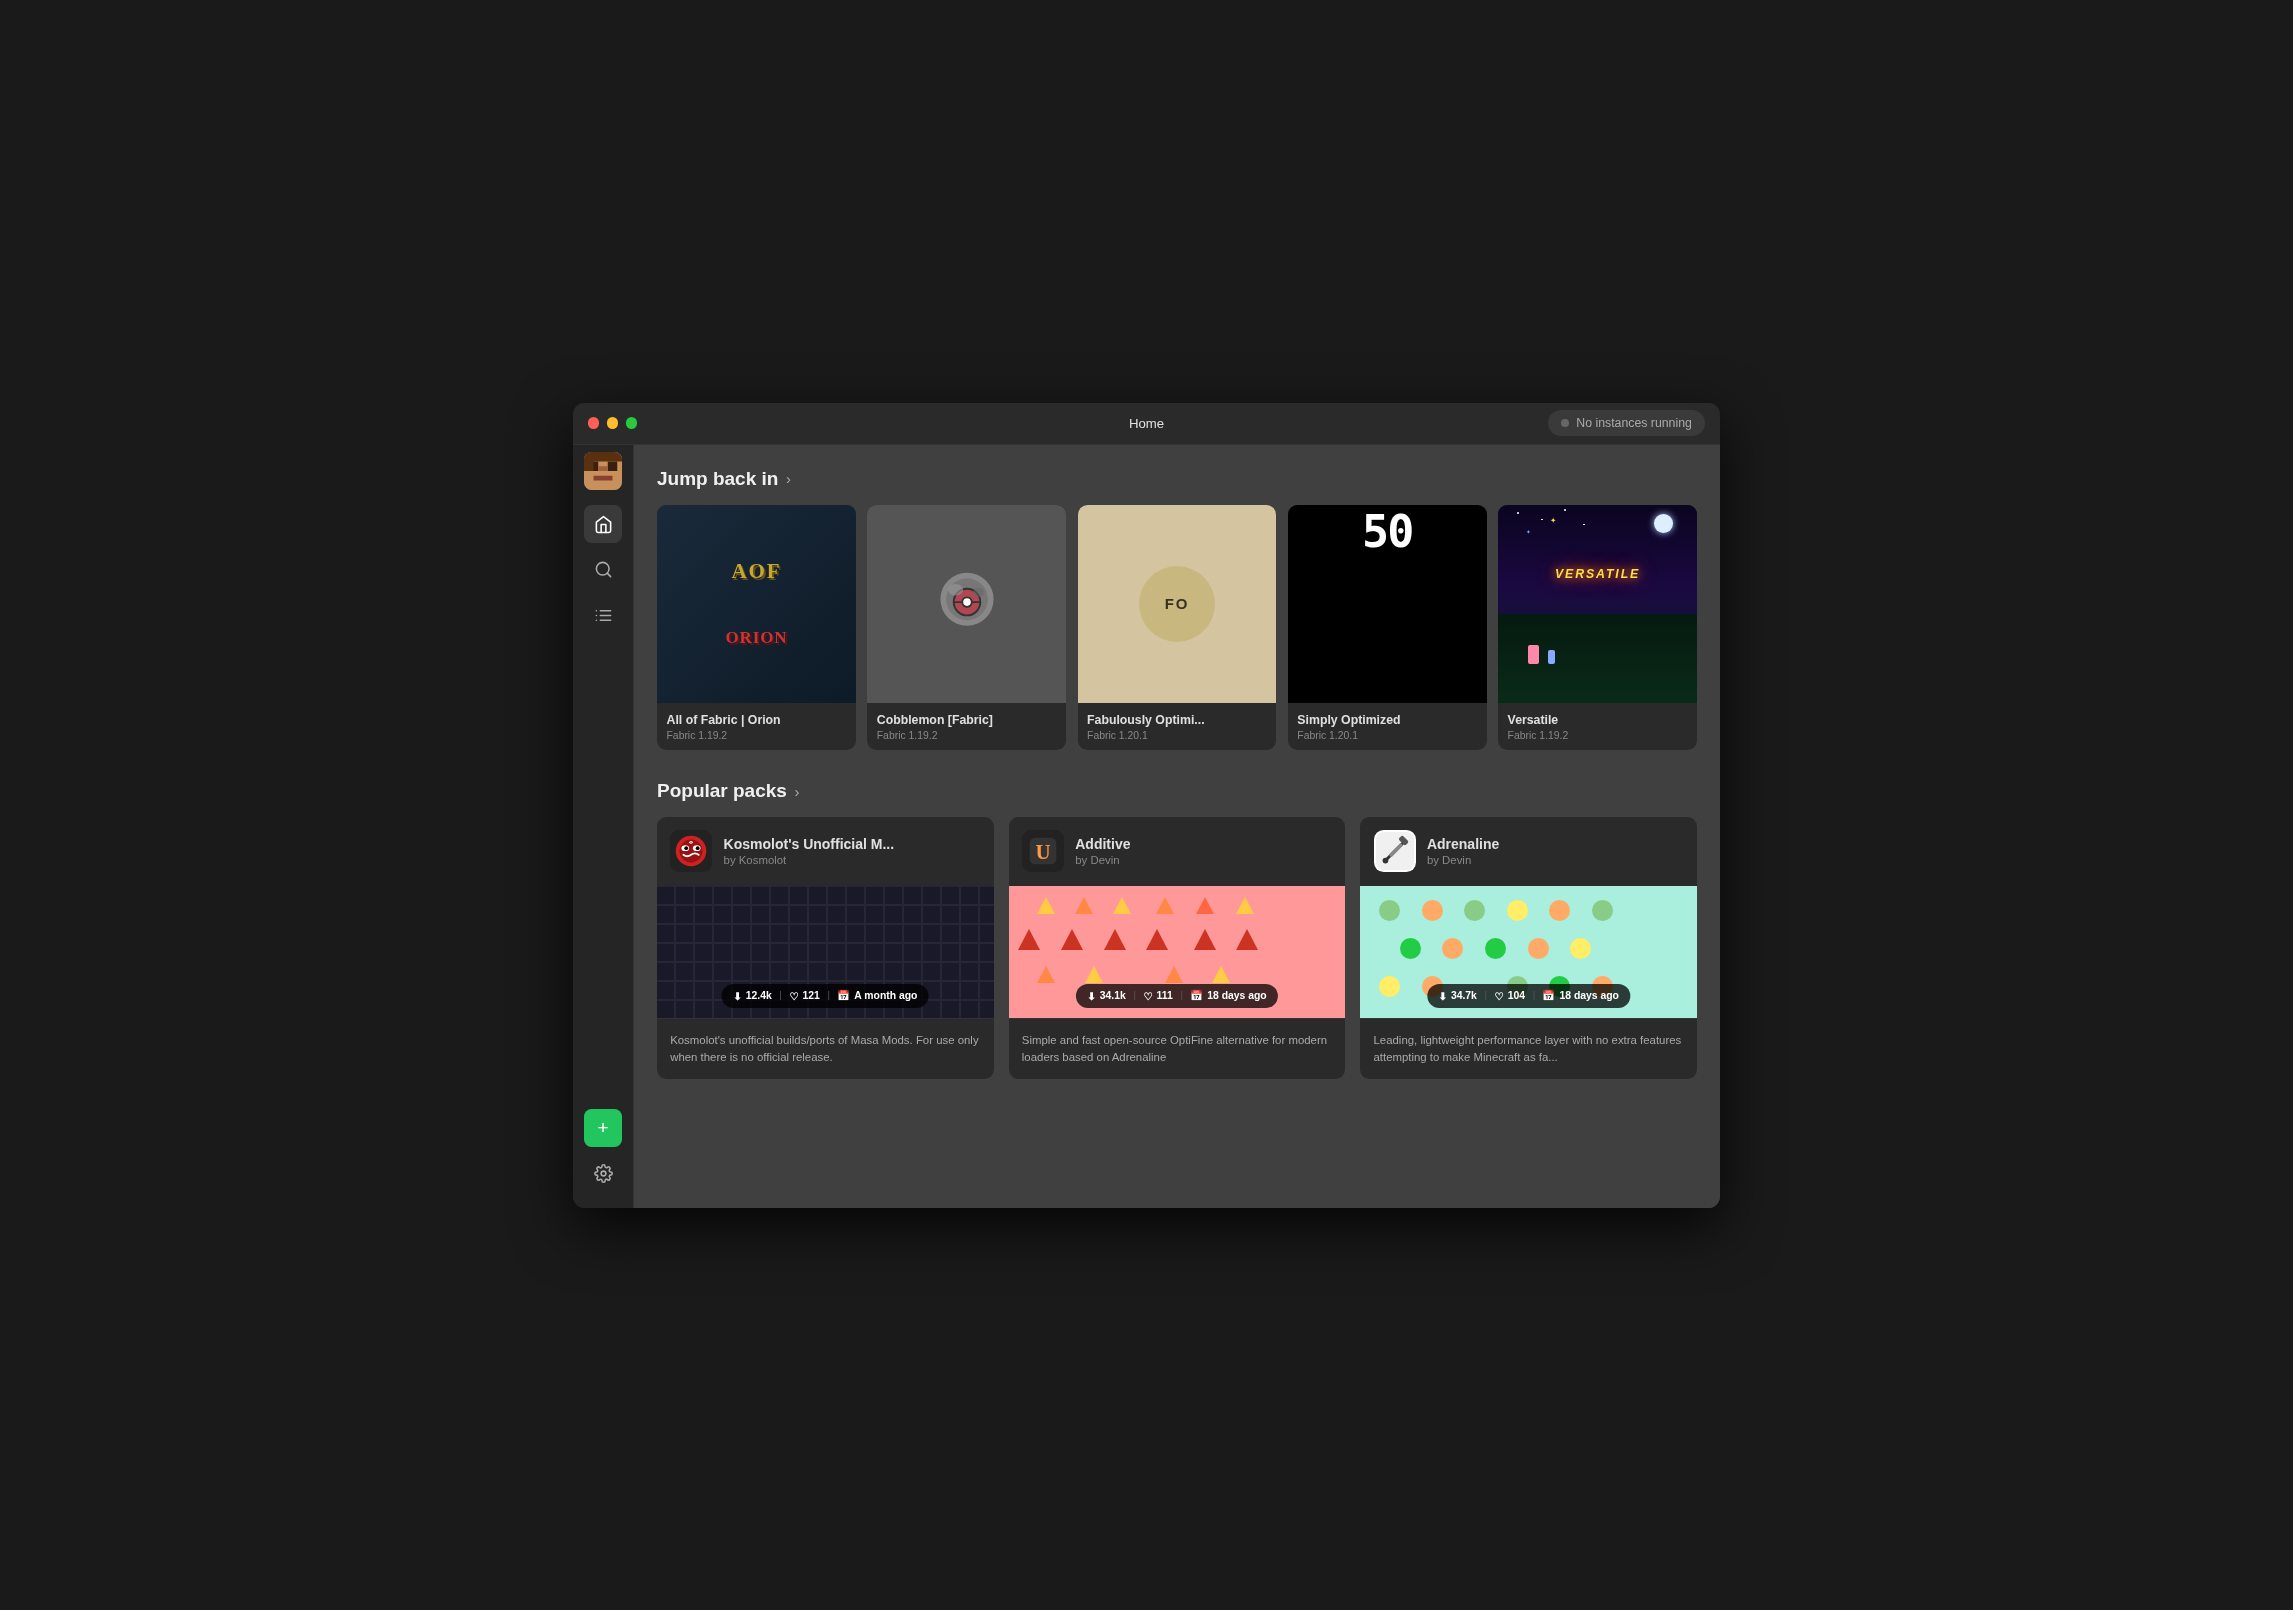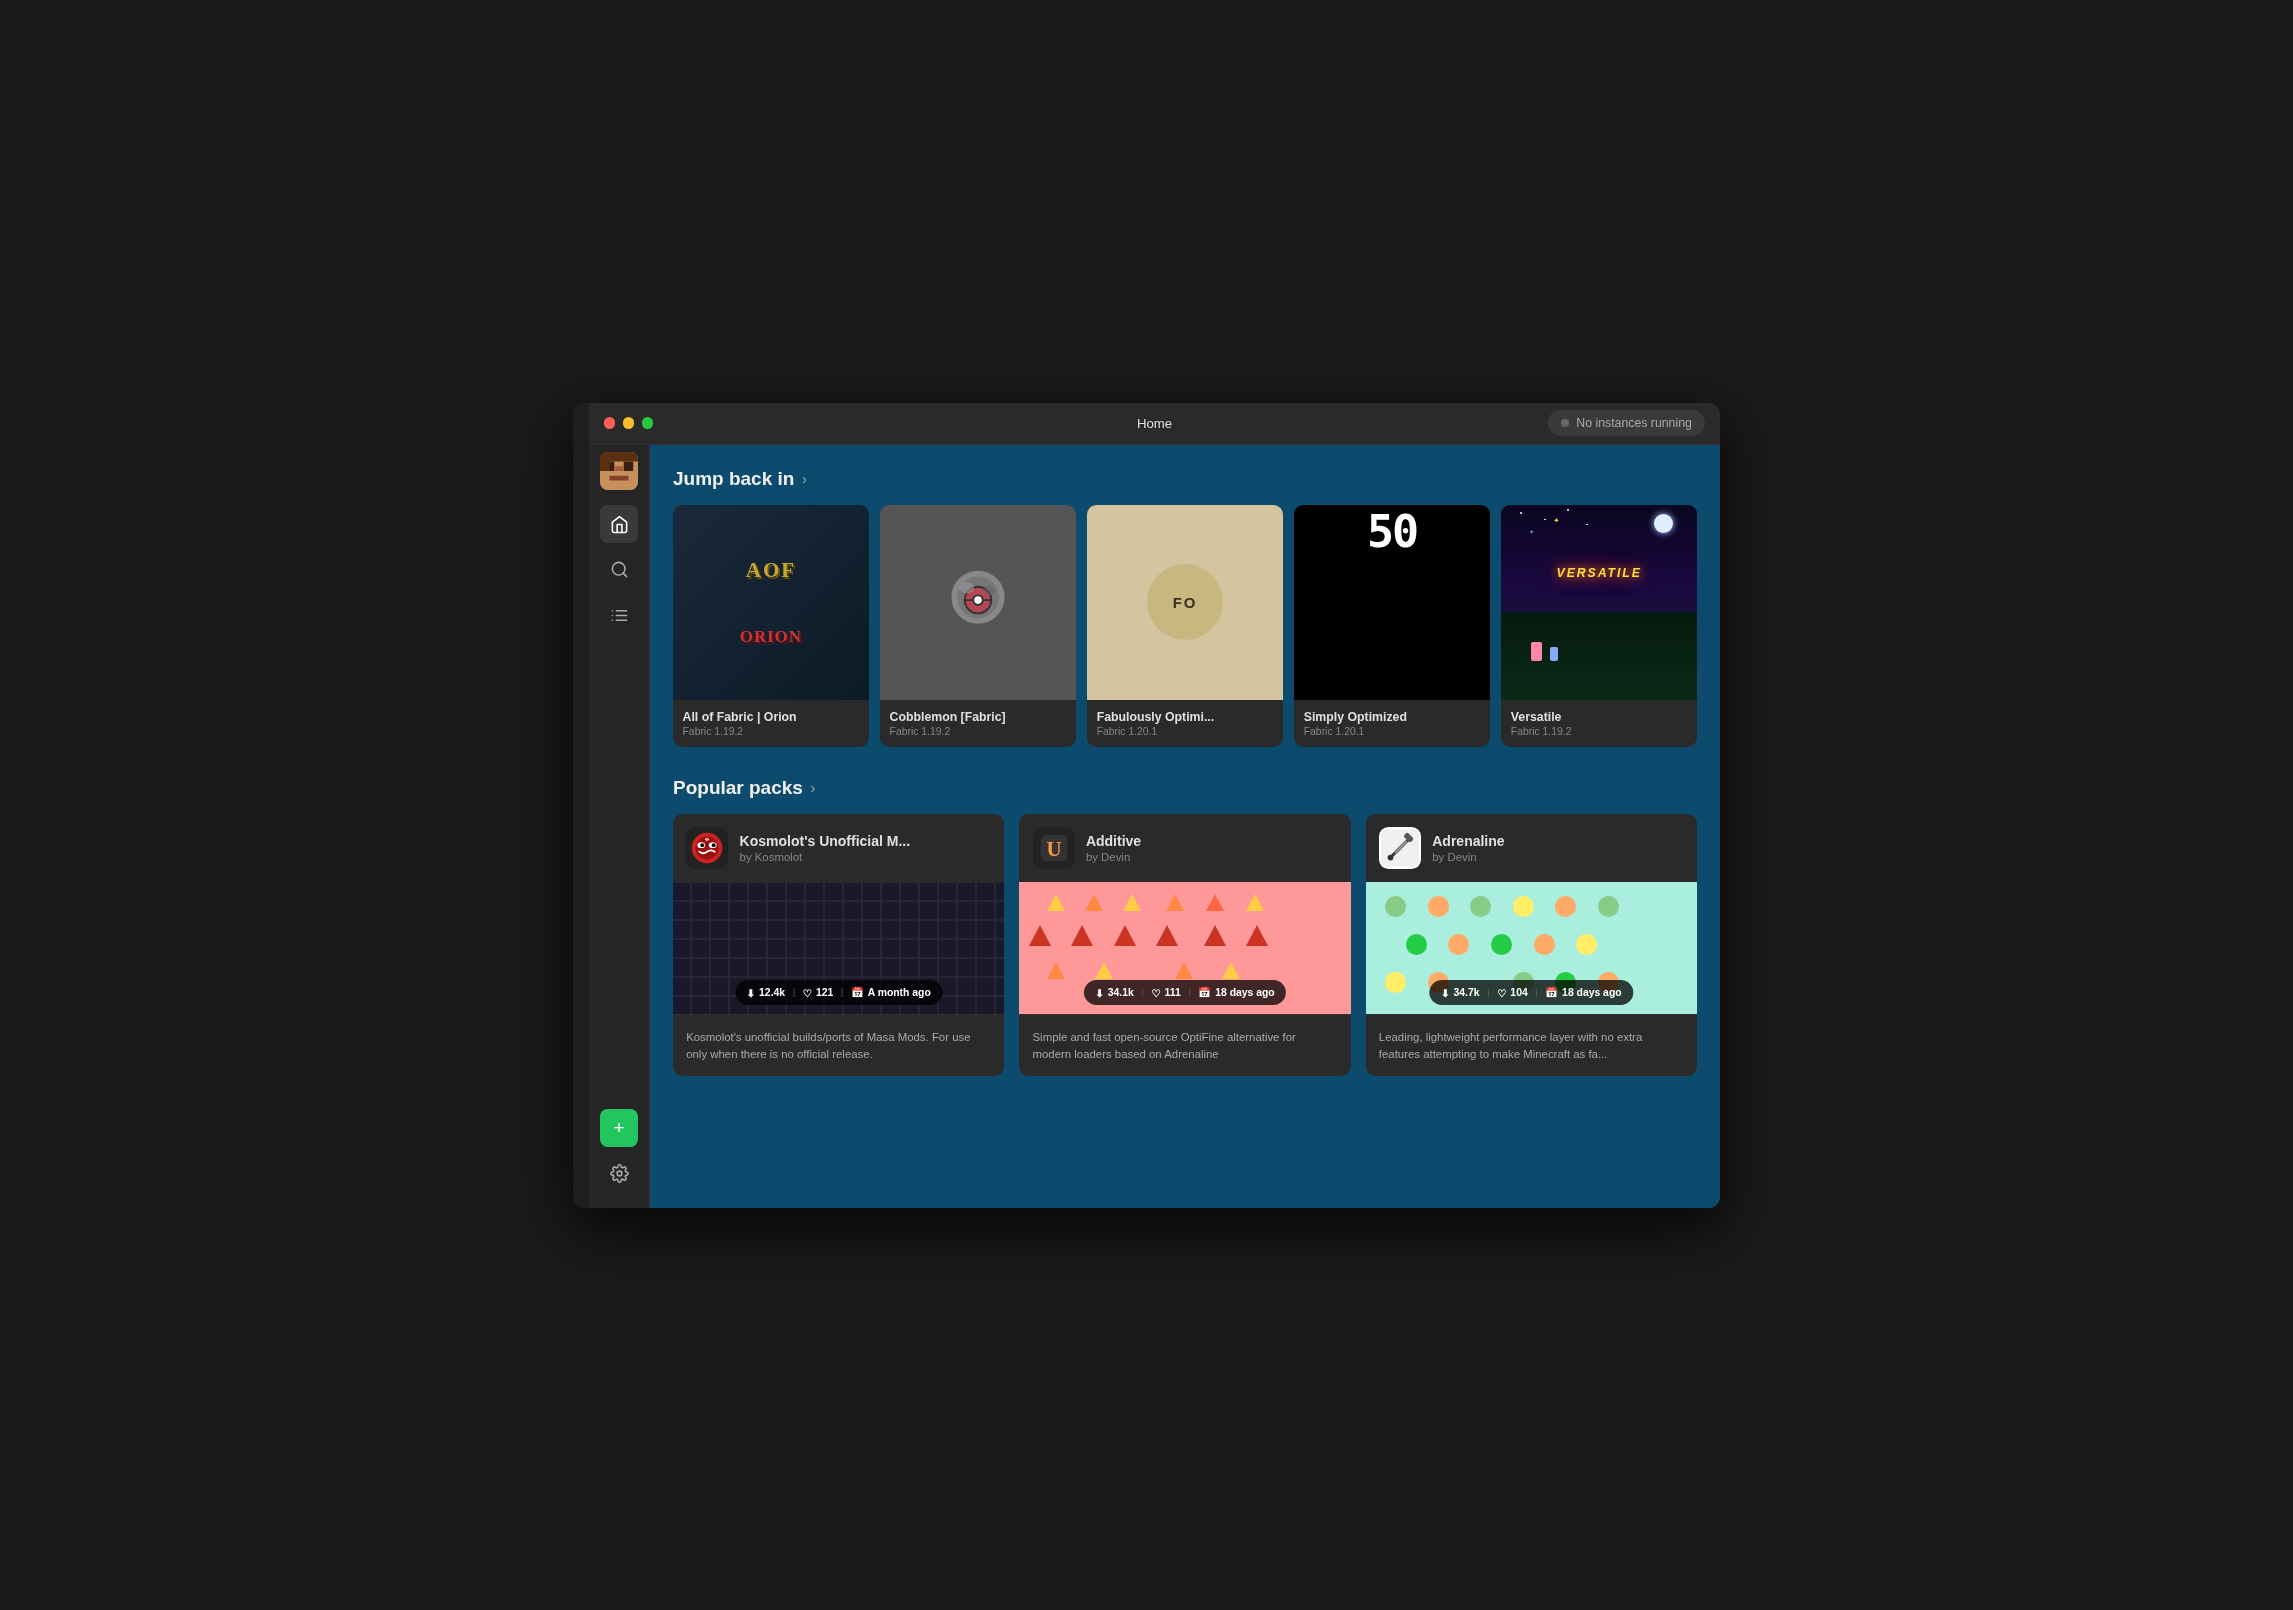--- a/index.html
+++ b/index.html
@@ -13,21 +13,20 @@
     }
     .window {
       width: 1147px;
       height: 805px;
       background: #1e1e1e;
       border-radius: 11.4px;
       overflow: hidden;
       display: flex;
       flex-direction: column;
       box-shadow: 0 19px 57px rgba(0,0,0,0.8);
-      padding-left: 16px;
     }
     .titlebar {
       background: #2a2a2a;
       height: 42px;
       display: flex;
       align-items: center;
       padding: 0 15px;
       flex-shrink: 0;
       border-bottom: 0.9px solid #333;
       position: relative;
@@ -152,21 +151,21 @@
       display: flex;
       align-items: center;
       justify-content: center;
       color: #aaa;
       cursor: pointer;
     }
     .main-content {
       flex: 1;
       overflow-y: auto;
       padding: 23px;
-      background: #0c4a6e;
+      background: #404040;
     }
     .main-content::-webkit-scrollbar { width: 5.7px; }
     .main-content::-webkit-scrollbar-track { background: transparent; }
     .main-content::-webkit-scrollbar-thumb { background: #444; border-radius: 2.8px; }
     .section-header {
       display: flex;
       align-items: center;
       gap: 7.6px;
       margin-bottom: 15px;
     }

